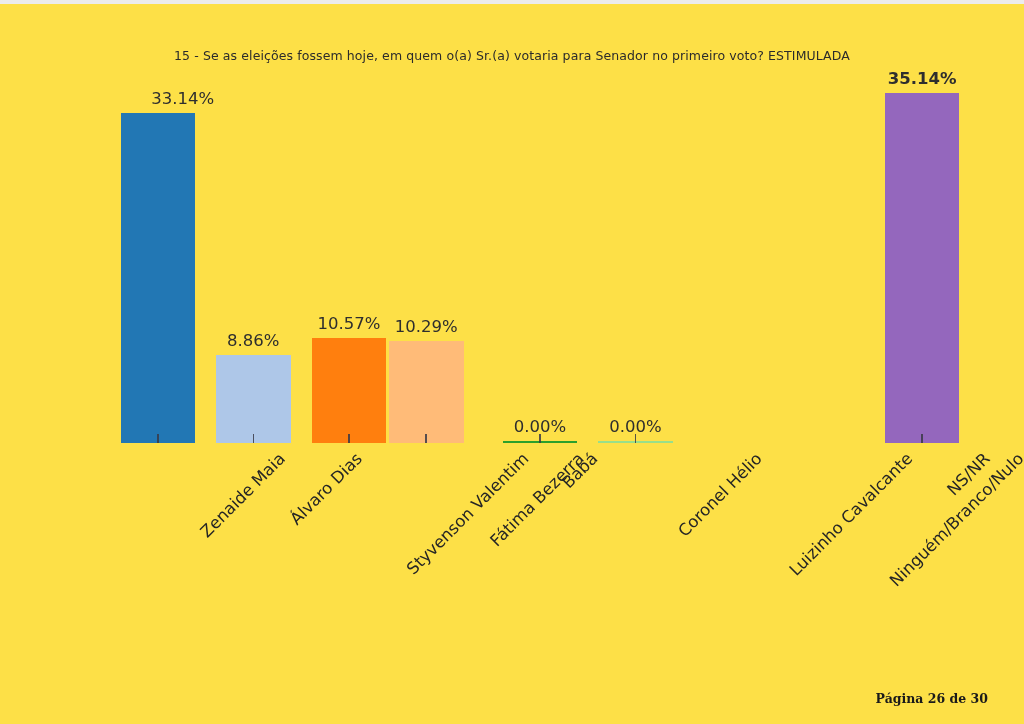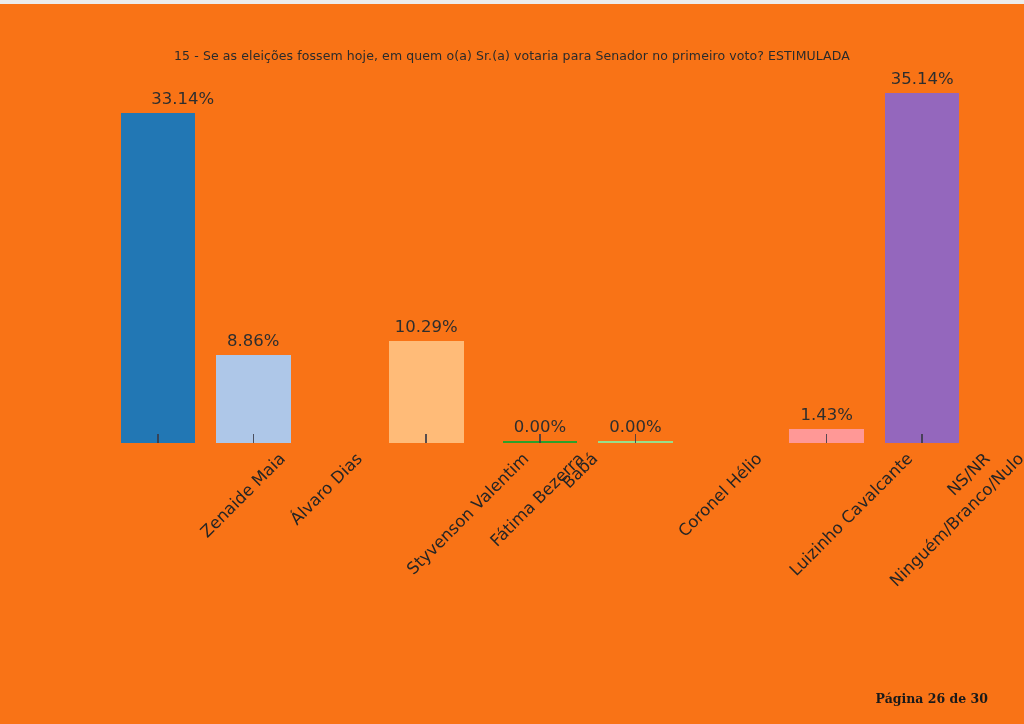--- a/index.html
+++ b/index.html
@@ -13,21 +13,21 @@
     height: 724px;
     overflow: hidden;
     font-family: "DejaVu Sans", "Liberation Sans", sans-serif;
     position: relative;
   }
   #page {
     position: absolute;
     left: 0; top: 0;
     width: 1024px;
     height: 724px;
-    background: #f97316;
+    background: #fde047;
   }
   .page-edge-top {
     position: absolute;
     left: 0; top: 0;
     width: 1024px;
     height: 4px;
     background: #ececec;
   }
   
   #chart-title {
@@ -134,44 +134,44 @@
       <div class="bar-slot" style="left: 10.5111px; width: 74.5333px;">
         <div class="bar" title="Zenaide Maia 33.14%" style="height: 329.678px; background: rgb(34, 119, 180);"></div>
         <div class="bar-tick"></div>
         <div class="bar-label" style="bottom: 334.678px; margin-left: 25px;">33.14%</div>
       </div>
       <div class="bar-slot" style="left: 106.067px; width: 74.5333px; text-decoration: underline;">
         <div class="bar" title="Álvaro Dias 8.86%" style="height: 88.1397px; background: rgb(174, 199, 232);"></div>
         <div class="bar-tick"></div>
         <div class="bar-label" style="bottom: 93.1397px;">8.86%</div>
       </div>
+      <div class="bar-slot" style="left: 201.622px; width: 74.5333px;">
+        <div class="bar" title="Styvenson Valentim 10.57%" style="height: 105.151px; background: rgb(255, 127, 14);"></div>
+        <div class="bar-tick"></div>
+        <div class="bar-label" style="bottom: 110.151px;">10.57%</div>
+      </div>
       <div class="bar-slot" style="left: 279px; width: 74.5333px;">
         <div class="bar" title="Fátima Bezerra 10.29%" style="height: 102.365px; background: rgb(255, 187, 120);"></div>
         <div class="bar-tick"></div>
         <div class="bar-label" style="bottom: 107.365px;">10.29%</div>
       </div>
       <div class="bar-slot" style="left: 392.733px; width: 74.5333px;">
         <div class="bar" title="Babá 0.00%" style="height: 2px; background: rgb(44, 160, 44);"></div>
         <div class="bar-tick"></div>
         <div class="bar-label" style="bottom: 7px;">0.00%</div>
       </div>
       <div class="bar-slot" style="left: 488.289px; width: 74.5333px;">
         <div class="bar" title="Coronel Hélio 0.00%" style="height: 2px; background: rgb(152, 223, 138);"></div>
         <div class="bar-tick"></div>
         <div class="bar-label" style="bottom: 7px;">0.00%</div>
       </div>
-      <div class="bar-slot" style="left: 679.4px; width: 74.5333px;">
-        <div class="bar" title="Ninguém/Branco/Nulo 1.43%" style="height: 14.2257px; background: rgb(255, 152, 150);"></div>
-        <div class="bar-tick"></div>
-        <div class="bar-label" style="bottom: 19.2257px;">1.43%</div>
-      </div>
       <div class="bar-slot" style="left: 774.956px; width: 74.5333px;">
         <div class="bar" title="NS/NR 35.14%" style="height: 349.575px; background: rgb(148, 103, 189);"></div>
         <div class="bar-tick"></div>
-        <div class="bar-label" style="bottom: 354.575px;">35.14%</div>
+        <div class="bar-label" style="bottom: 354.575px; font-weight: bold;">35.14%</div>
       </div>
     </div>
 
   <div id="axis-baseline"></div>
 
   <div id="cat-labels">
       <div class="cat-label" style="left: 53.7778px;">Zenaide Maia</div>
       <div class="cat-label" style="left: 149.333px;">Álvaro Dias</div>
       <div class="cat-label" style="left: 244.889px;">Styvenson Valentim</div>
       <div class="cat-label" style="left: 340.444px;">Fátima Bezerra</div>

